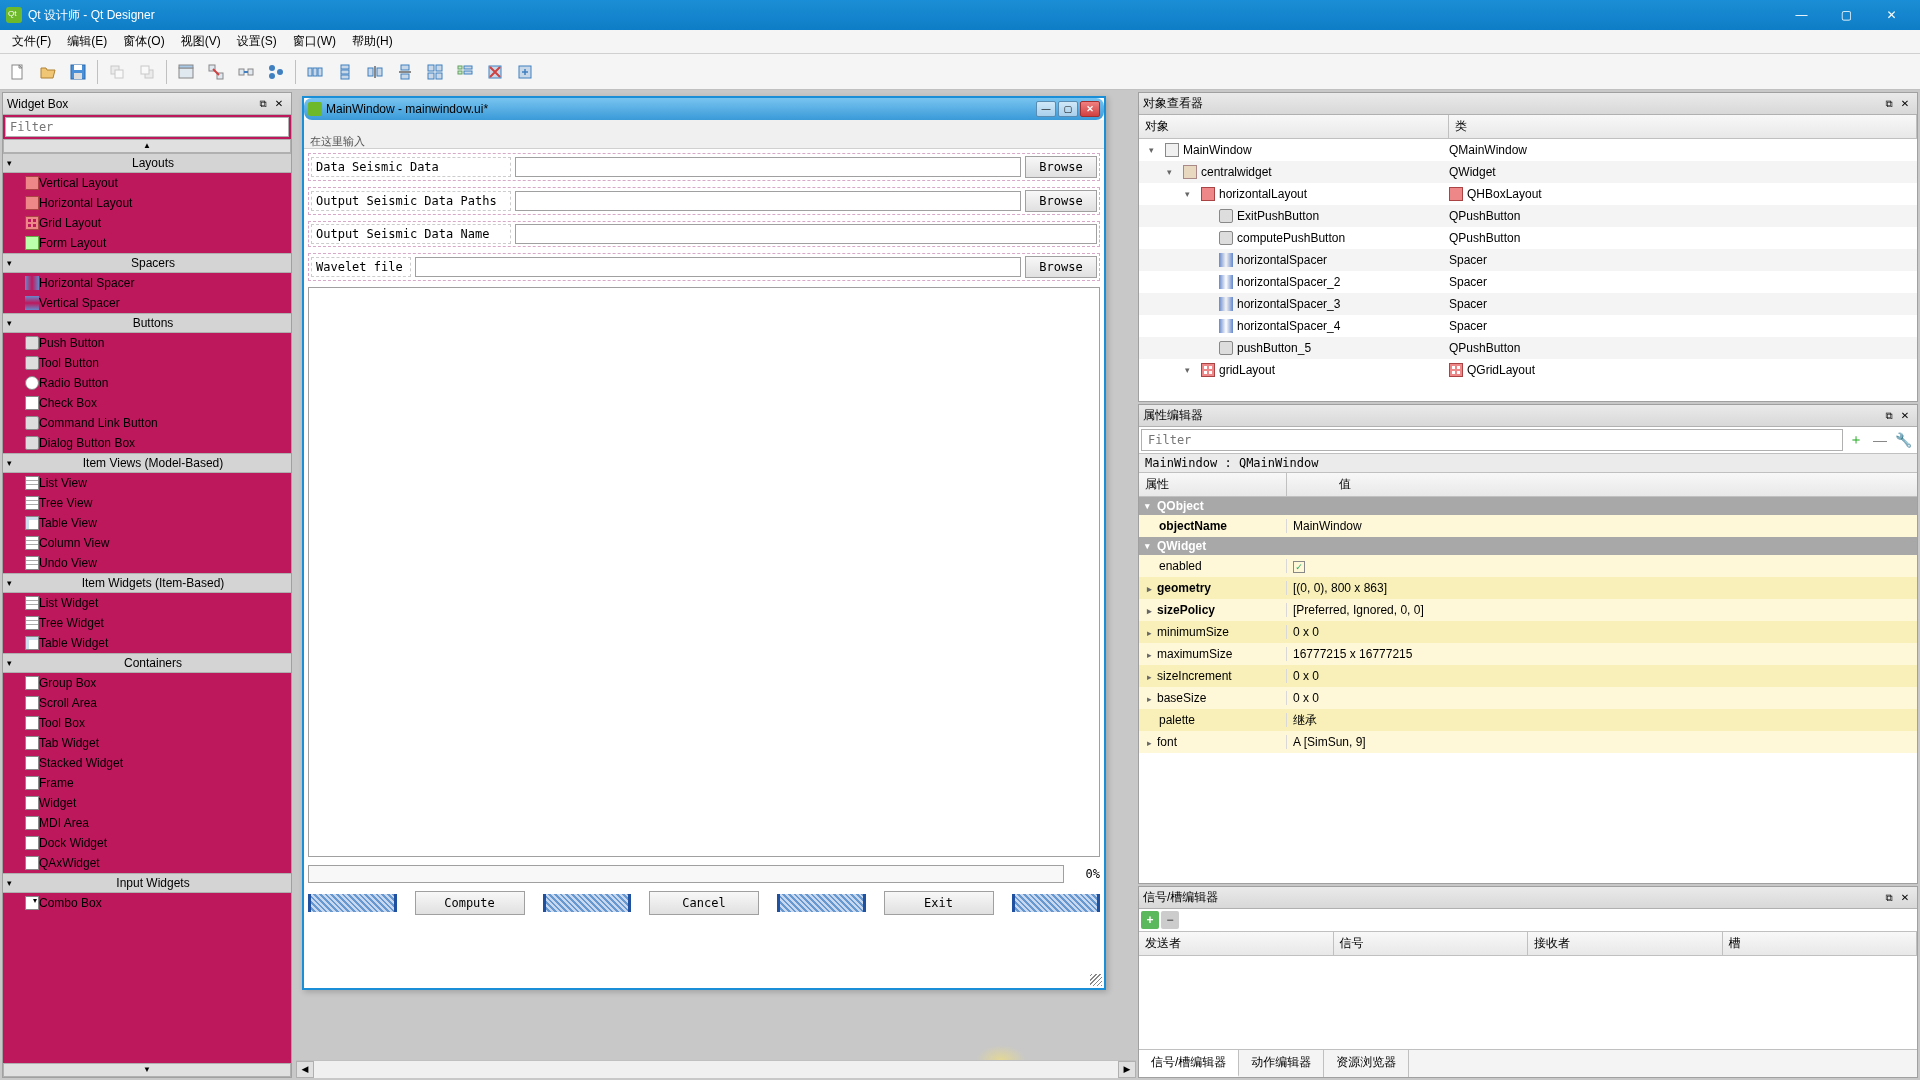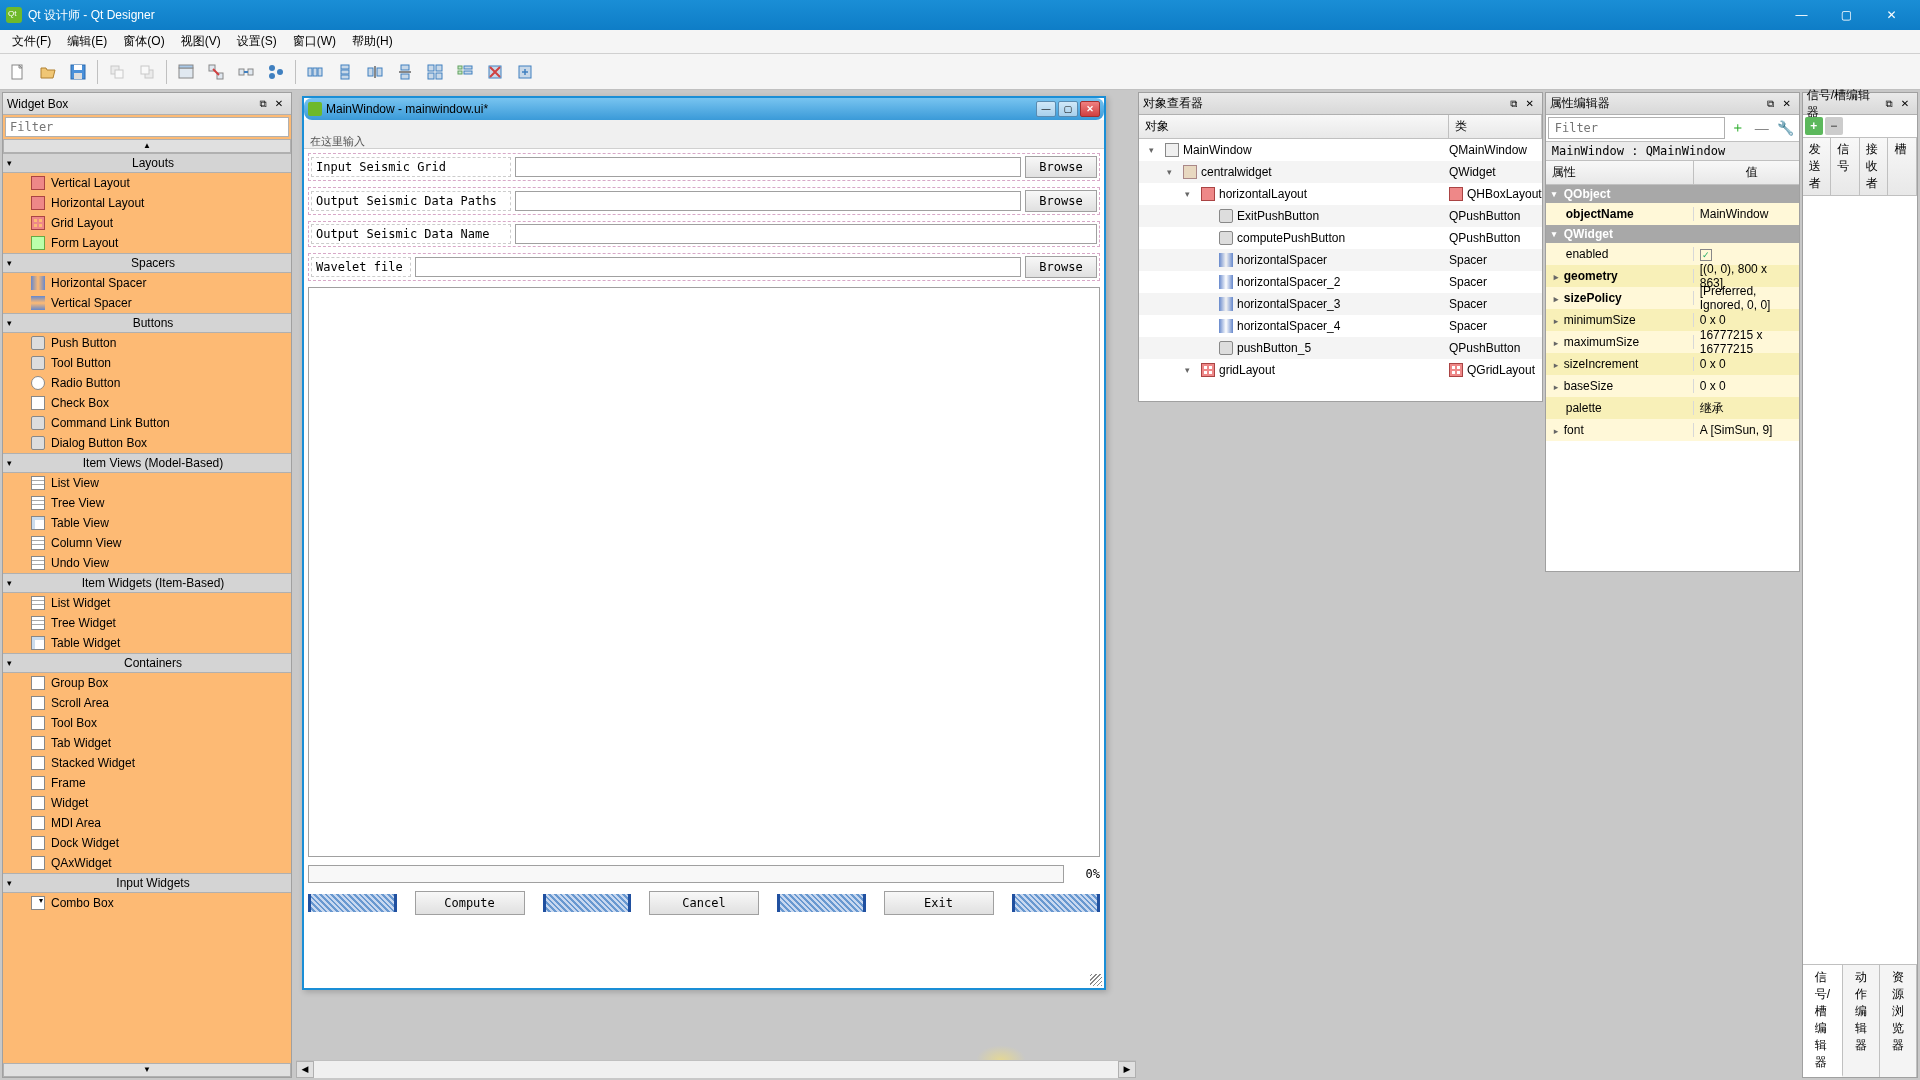--- a/index.html
+++ b/index.html
@@ -19,30 +19,30 @@
 
 .toolbar { height: 36px; background: #f5f5f5; display: flex; align-items: center; padding: 0 4px; border-bottom: 1px solid #c0c0c0; gap: 2px; }
 .toolbar .tb-btn { width: 28px; height: 28px; display: flex; align-items: center; justify-content: center; border: 1px solid transparent; cursor: pointer; }
 .toolbar .tb-sep { width: 1px; height: 24px; background: #c0c0c0; margin: 0 3px; }
 .tb-icon { width: 18px; height: 18px; }
 
 
 .main-area { position: absolute; top: 90px; left: 0; right: 0; bottom: 0; display: flex; background: #c8c8c8; }
 
 
-.left-dock { width: 290px; background: #fdba74; border: 1px solid #a0a0a0; display: flex; flex-direction: column; margin: 2px 0 2px 2px; }
+.left-dock { width: 290px; background: #be185d; border: 1px solid #a0a0a0; display: flex; flex-direction: column; margin: 2px 0 2px 2px; }
 .dock-title { height: 22px; background: linear-gradient(#eaeaea, #d8d8d8); border-bottom: 1px solid #b0b0b0; display: flex; align-items: center; padding: 0 4px; }
 .dock-title span { flex: 1; }
 .dock-title .dt-btn { width: 16px; height: 16px; display: flex; align-items: center; justify-content: center; cursor: pointer; font-size: 10px; }
 .filter-input { margin: 2px; padding: 2px 4px; border: 1px solid #b0b0b0; font-family: "SimSun", monospace; }
 .wb-tree { flex: 1; overflow-y: auto; }
 .wb-cat { background: #d4d4d4; padding: 2px 4px; display: flex; align-items: center; border-top: 1px solid #b0b0b0; border-bottom: 1px solid #b0b0b0; }
 .wb-cat .arrow { width: 12px; font-size: 9px; }
 .wb-cat .cat-label { flex: 1; text-align: center; }
-.wb-item { padding: 3px 4px 3px 28px; display: flex; align-items: flex-start; gap: 6px; cursor: grab; }
+.wb-item { padding: 3px 4px 3px 22px; display: flex; align-items: flex-start; gap: 0; cursor: grab; }
 .wb-icon { width: 14px; height: 14px; display: inline-block; }
 .ic-vlayout { background: linear-gradient(#e88, #e88 30%, transparent 30%, transparent 35%, #e88 35%, #e88 65%, transparent 65%, transparent 70%, #e88 70%); border:1px solid #a44; }
 .ic-hlayout { background: linear-gradient(90deg, #e88, #e88 30%, transparent 30%, transparent 35%, #e88 35%, #e88 65%, transparent 65%, transparent 70%, #e88 70%); border:1px solid #a44; }
 .ic-grid { background: repeating-linear-gradient(#e88, #e88 2px, transparent 2px, transparent 5px), repeating-linear-gradient(90deg, #e88, #e88 2px, transparent 2px, transparent 5px); border:1px solid #a44;}
 .ic-form { background: #bfa; border:1px solid #6a4; }
 .ic-hspacer { background: linear-gradient(90deg, #68c, transparent, #68c); }
 .ic-vspacer { background: linear-gradient(#68c, transparent, #68c); }
 .ic-button { background: #ddd; border: 1px solid #888; border-radius: 2px; }
 .ic-radio { border: 1px solid #888; border-radius: 50%; background: #fff; }
 .ic-check { border: 1px solid #888; background: #fff; }
@@ -75,21 +75,21 @@
 .row-spacer { flex: 1; height: 18px; background: repeating-linear-gradient(45deg, #c8d8f0, #c8d8f0 2px, #6898d0 2px, #6898d0 4px); border-left: 3px solid #2050a0; border-right: 3px solid #2050a0; }
 .action-btn { width: 110px; height: 24px; border: 1px solid #a0a0a0; background: linear-gradient(#f8f8f8, #e0e0e0); font-family: "SimSun", monospace; cursor: pointer; }
 .selected-highlight { position: absolute; left: 680px; top: 953px; width: 50px; height: 30px; background: radial-gradient(rgba(255,230,100,0.5), transparent 70%); }
 .cursor-arrow { position: absolute; left: 754px; top: 970px; font-size: 14px; transform: rotate(-20deg); }
 .size-grip { position: absolute; right: 2px; bottom: 2px; width: 12px; height: 12px; background: repeating-linear-gradient(-45deg, #888, #888 1px, transparent 1px, transparent 3px); }
 .hscroll { position: absolute; bottom: 0; left: 0; right: 0; height: 18px; background: #f0f0f0; border-top: 1px solid #c0c0c0; display: flex; }
 .hscroll .hs-btn { width: 18px; background: #e0e0e0; border: 1px solid #b0b0b0; text-align: center; line-height: 14px; font-size: 9px; cursor: pointer; }
 .hscroll .hs-track { flex: 1; background: #f0f0f0; }
 
 
-.right-docks { width: 780px; display: flex; flex-direction: row; margin: 2px 2px 2px 0; gap: 2px; }
+.right-docks { width: 780px; display: flex; flex-direction: column; margin: 2px 2px 2px 0; gap: 2px; }
 .right-dock { background: #fff; border: 1px solid #a0a0a0; display: flex; flex-direction: column; }
 .obj-inspector { height: 310px; }
 .prop-editor { height: 480px; }
 .sig-editor { flex: 1; }
 .tree-header { display: flex; background: linear-gradient(#f8f8f8, #e8e8e8); border-bottom: 1px solid #c0c0c0; }
 .tree-header div { padding: 3px 6px; border-right: 1px solid #c0c0c0; }
 .th-col1 { width: 310px; }
 .tree-body { flex: 1; overflow: auto; }
 .tree-row { display: flex; align-items: center; height: 22px; }
 .tree-row:nth-child(even) { background: #f4f4f4; }
@@ -445,21 +445,21 @@
         <div class="dw-icon"></div>
         <span>MainWindow - mainwindow.ui*</span>
         <div class="dw-btn">—</div>
         <div class="dw-btn">▢</div>
         <div class="dw-btn dw-close">✕</div>
       </div>
       <div class="dw-menubar">在这里输入</div>
       <div class="dw-body">
         <div id="form-rows">
             <div class="form-row">
-              <div class="form-label" style="">Input Seismic Grid</div>
+              <div class="form-label" style="">Data Seismic Data</div>
               <input class="form-input" style="">
               <button class="form-browse">Browse</button>
             </div>
             <div class="form-row">
               <div class="form-label" style="">Output Seismic Data Paths</div>
               <input class="form-input" style="">
               <button class="form-browse">Browse</button>
             </div>
             <div class="form-row">
               <div class="form-label" style="">Output Seismic Data Name</div>

